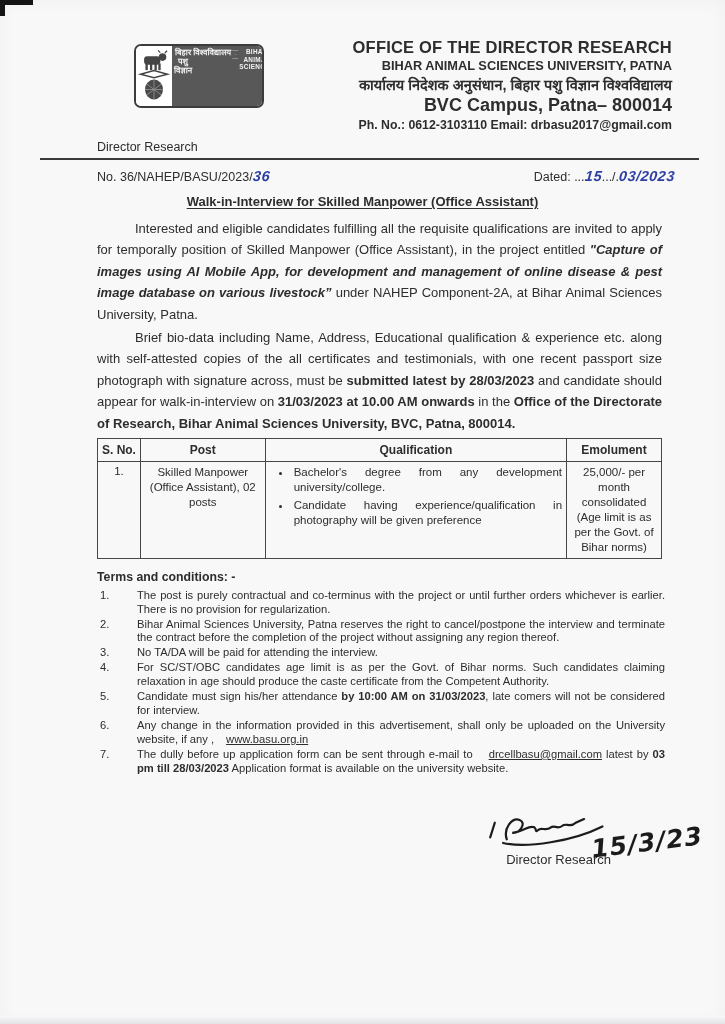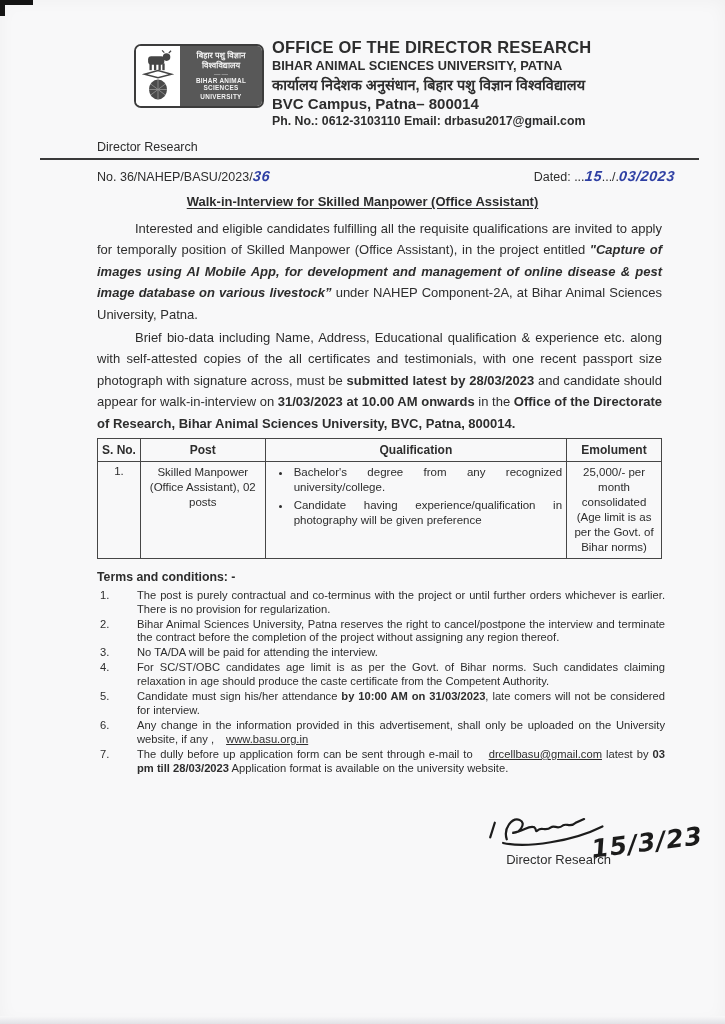--- a/index.html
+++ b/index.html
@@ -19,30 +19,30 @@
   
   .hdr { position:relative; height:96px; margin-top:38px; }
   .logo {
     position:absolute; left:134px; top:6px; width:130px; height:64px;
     border:2px solid #3c3c3c; border-radius:7px; background:#fff;
     display:flex; overflow:hidden;
   }
   .logo-emblem { width:44px; background:#fff; display:flex; align-items:center; justify-content:center; }
   .logo-panel {
     flex:1; background:#585858; color:#f2f2f2; text-align:center;
-    display:flex; flex-direction:column; justify-content:center; gap:1px; padding:2px;
+    display:flex; flex-direction:row; justify-content:center; gap:1px; padding:2px;
   }
   .logo-hi { font-size:8px; font-weight:bold; line-height:1.15; }
   .logo-div { font-size:6px; line-height:4px; color:#d8d8d8; }
   .logo-en { font-size:6.4px; font-weight:bold; letter-spacing:.3px; line-height:1.2; }
-  .hdr-text { position:absolute; left:272px; top:0; width:400px; text-align:left; }
+  .hdr-text { position:absolute; left:272px; top:0; width:400px; text-align:right; }
   .h1 { font-size:16.5px; font-weight:bold; letter-spacing:.2px; }
   .h2 { font-size:12.8px; font-weight:bold; margin-top:1px; }
   .h3 { font-size:14.5px; font-weight:bold; margin-top:1px; }
-  .h4 { font-size:15px; font-weight:bold; margin-top:1px; }
+  .h4 { font-size:18px; font-weight:bold; margin-top:1px; }
   .h5 { font-size:12.3px; font-weight:bold; margin-top:2px; }
 
   .officer { margin:6px 0 0 97px; }
   .officer-name { font-size:14px; font-weight:bold; }
   .officer-title { font-size:12.5px; margin-top:2px; }
 
   .rule { border:none; border-top:2px solid #3a3a3a; margin:4px 26px 0 40px; }
 
   .refline { display:flex; justify-content:space-between; margin:8px 50px 0 97px; font-size:12.5px; }
   .ink { color:#2e3fa3; font-weight:600; font-style:italic; letter-spacing:.5px; }
@@ -171,21 +171,21 @@
         <th class="th-qual">Qualification</th>
         <th class="th-emol">Emolument</th>
       </tr>
     </thead>
     <tbody>
       <tr>
         <td class="c-sno">1.</td>
         <td class="c-post">Skilled Manpower (Office Assistant), 02 posts</td>
         <td class="c-qual">
           <ul>
-            <li>Bachelor's degree from any recognized university/college.</li>
+            <li>Bachelor's degree from any development university/college.</li>
             <li>Candidate having experience/qualification in photography will be given preference</li>
           </ul>
         </td>
         <td class="c-emol">25,000/- per month consolidated (Age limit is as per the Govt. of Bihar norms)</td>
       </tr>
     </tbody>
   </table>
 
   <div class="terms-heading">Terms and conditions: -</div>
 

